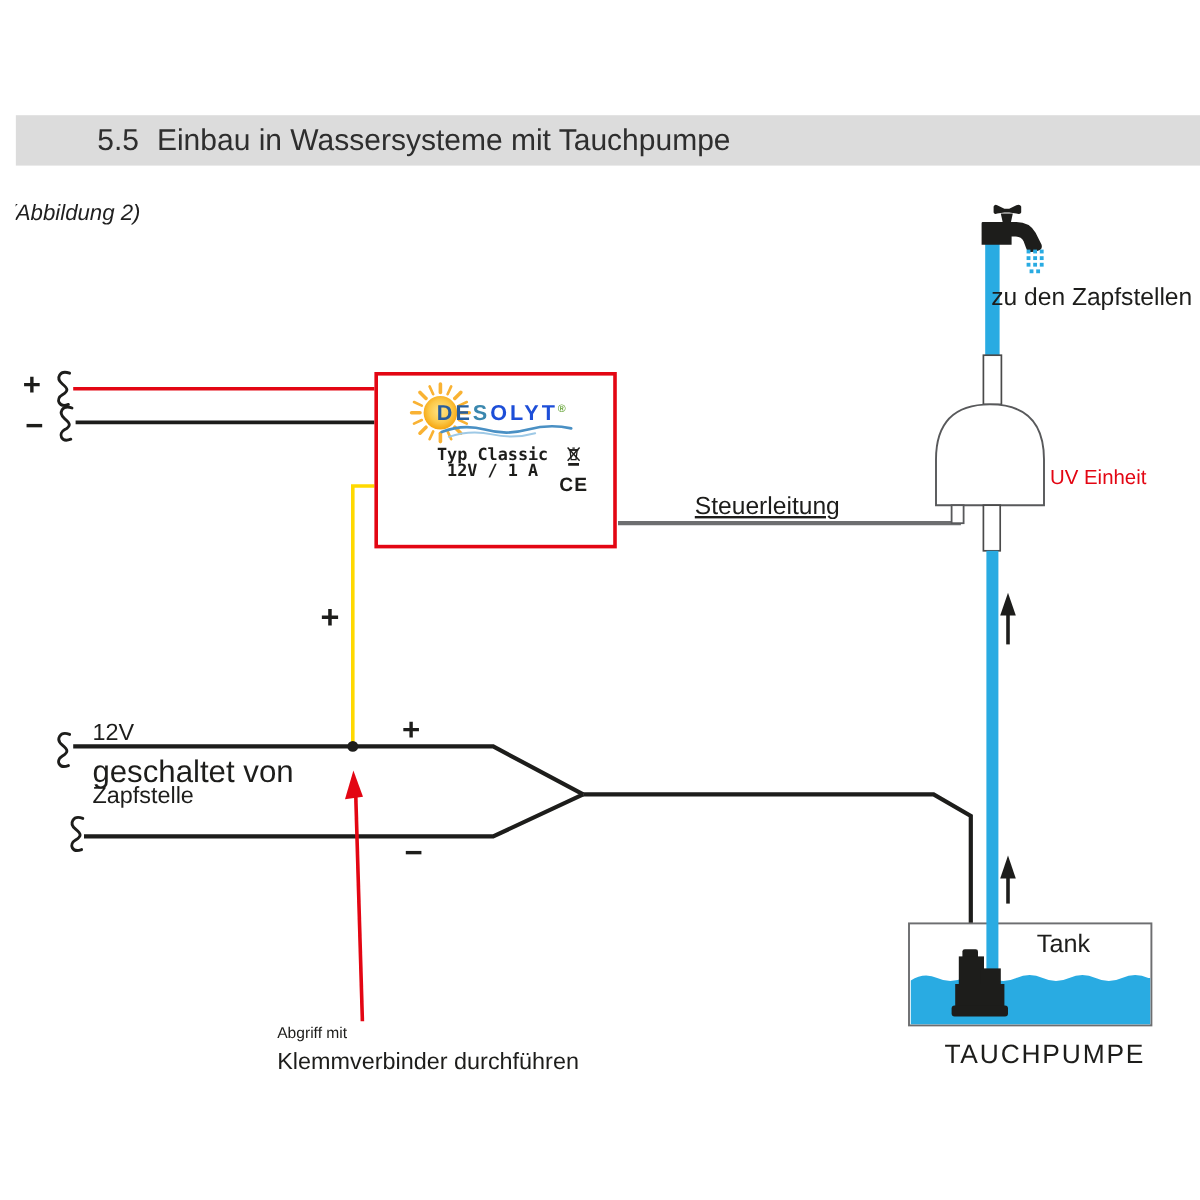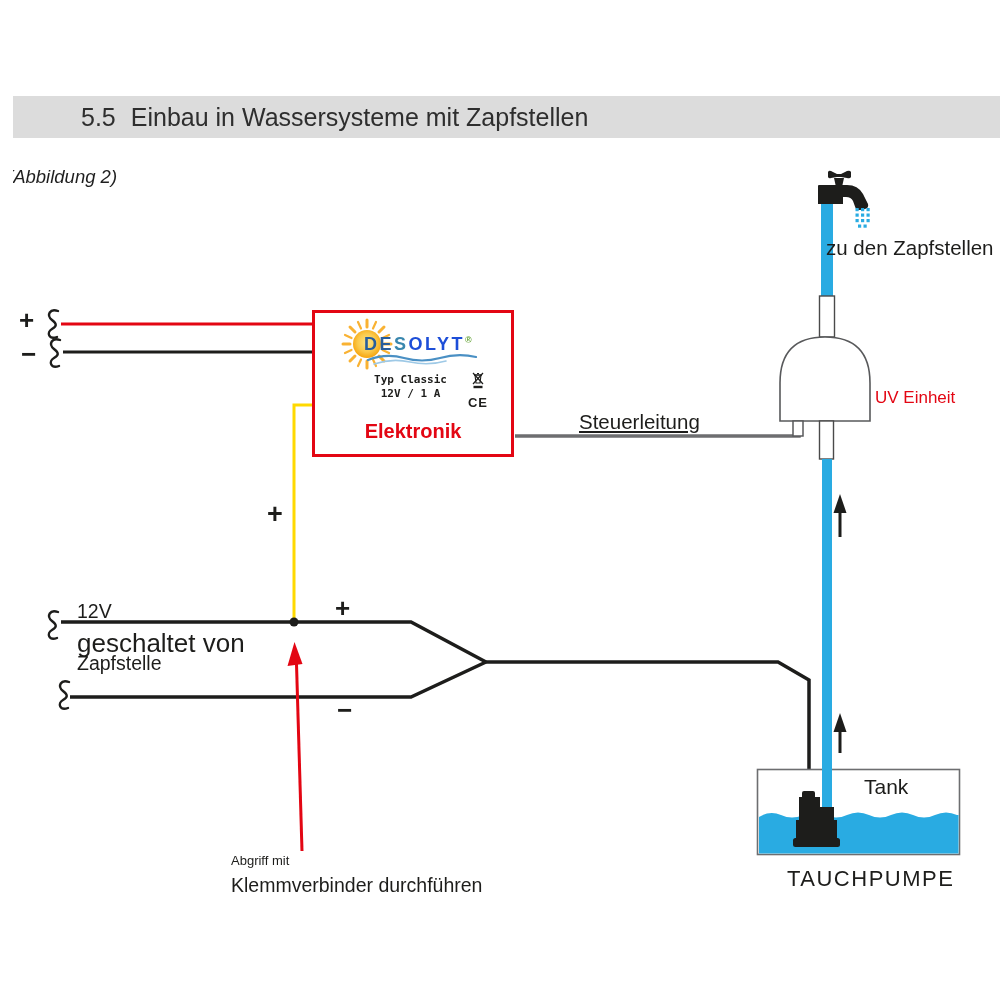--- a/index.html
+++ b/index.html
@@ -37,37 +37,37 @@
   
   .ebox{position:absolute;left:299px;top:310px;width:202px;height:147px;box-sizing:border-box;
         border:3px solid #e30613;background:#ffffff;z-index:2;}
   .ebox .sun{position:absolute;left:26px;top:5px;}
   .ebox .brand{position:absolute;left:49px;top:21px;font-size:18px;font-weight:bold;
                letter-spacing:2.5px;white-space:nowrap;}
   .ebox .b1{color:#275d9c;} .ebox .b2{color:#3a87ae;} .ebox .b3{color:#1d4ed8;}
   .ebox .reg{font-size:9px;vertical-align:super;letter-spacing:0;color:#69a63c;}
   .ebox .wave{position:absolute;left:51px;top:39px;}
   .ebox .typlines{position:absolute;left:18px;top:60px;width:155px;text-align:center;
-        font-family:"DejaVu Sans Mono",monospace;font-weight:bold;font-size:11px;
+        font-family:"DejaVu Sans Mono",monospace;font-weight:bold;font-size:14px;
         line-height:13.5px;color:#1d1d1b;}
   .ebox .symbols{position:absolute;left:151px;top:58px;width:24px;text-align:center;color:#1d1d1b;}
-  .ebox .ce{font-size:13px;font-weight:bold;letter-spacing:1px;margin-top:1px;}
+  .ebox .ce{font-size:16px;font-weight:bold;letter-spacing:1px;margin-top:1px;}
   .ebox .ename{position:absolute;left:0;right:0;bottom:11px;text-align:center;
         font-size:20px;font-weight:bold;color:#e30613;}
 
   svg.diagram{position:absolute;left:0;top:0;z-index:1;}
 </style>
 </head>
 <body>
 
 <div class="page">
 
   <div class="title-bar">
     <span class="num">5.5</span>
-    <span>Einbau in Wassersysteme mit Zapfstellen</span>
+    <span>Einbau in Wassersysteme mit Tauchpumpe</span>
   </div>
 
   <div class="fig-caption">(Abbildung 2)</div>
 
   <svg class="diagram" width="1000" height="1000" viewBox="0 0 1000 1000">
     <defs>
       <path id="squig" d="M12,2 C4,-1 0,6 6,11 C11,15 11,17 6,20 C0,23.5 3,31 11,28" fill="none" stroke="#1d1d1b" stroke-width="2.4" stroke-linecap="round"></path>
       <radialGradient id="sunGrad" cx="50%" cy="45%" r="60%">
         <stop offset="0%" stop-color="#fde58a"></stop>
         <stop offset="55%" stop-color="#fbc94a"></stop>
@@ -181,21 +181,20 @@
       <svg width="14" height="19" viewBox="0 0 14 19">
         <path d="M4,4 H10 L9,12 H5 Z" fill="none" stroke="#1d1d1b" stroke-width="1.1"></path>
         <line x1="3" y1="4" x2="11" y2="4" stroke="#1d1d1b" stroke-width="1.1"></line>
         <line x1="6" y1="2.5" x2="8" y2="2.5" stroke="#1d1d1b" stroke-width="1.1"></line>
         <line x1="2" y1="2" x2="12" y2="13" stroke="#1d1d1b" stroke-width="1.2"></line>
         <line x1="12" y1="2" x2="2" y2="13" stroke="#1d1d1b" stroke-width="1.2"></line>
         <line x1="2.5" y1="16" x2="11.5" y2="16" stroke="#1d1d1b" stroke-width="2.4"></line>
       </svg>
       <div class="ce">CE</div>
     </div>
-    <div class="ename">Elektronik</div>
   </div>
 
   <div class="lbl l-plus-top">+</div>
   <div class="lbl l-minus-top">−</div>
   <div class="lbl l-zapfstellen">zu den Zapfstellen</div>
   <div class="lbl l-uv red">UV Einheit</div>
   <div class="lbl l-steuer">Steuerleitung</div>
   <div class="lbl l-plus-mid">+</div>
   <div class="lbl l-12v">12V</div>
   <div class="lbl l-gesch">geschaltet von</div>

